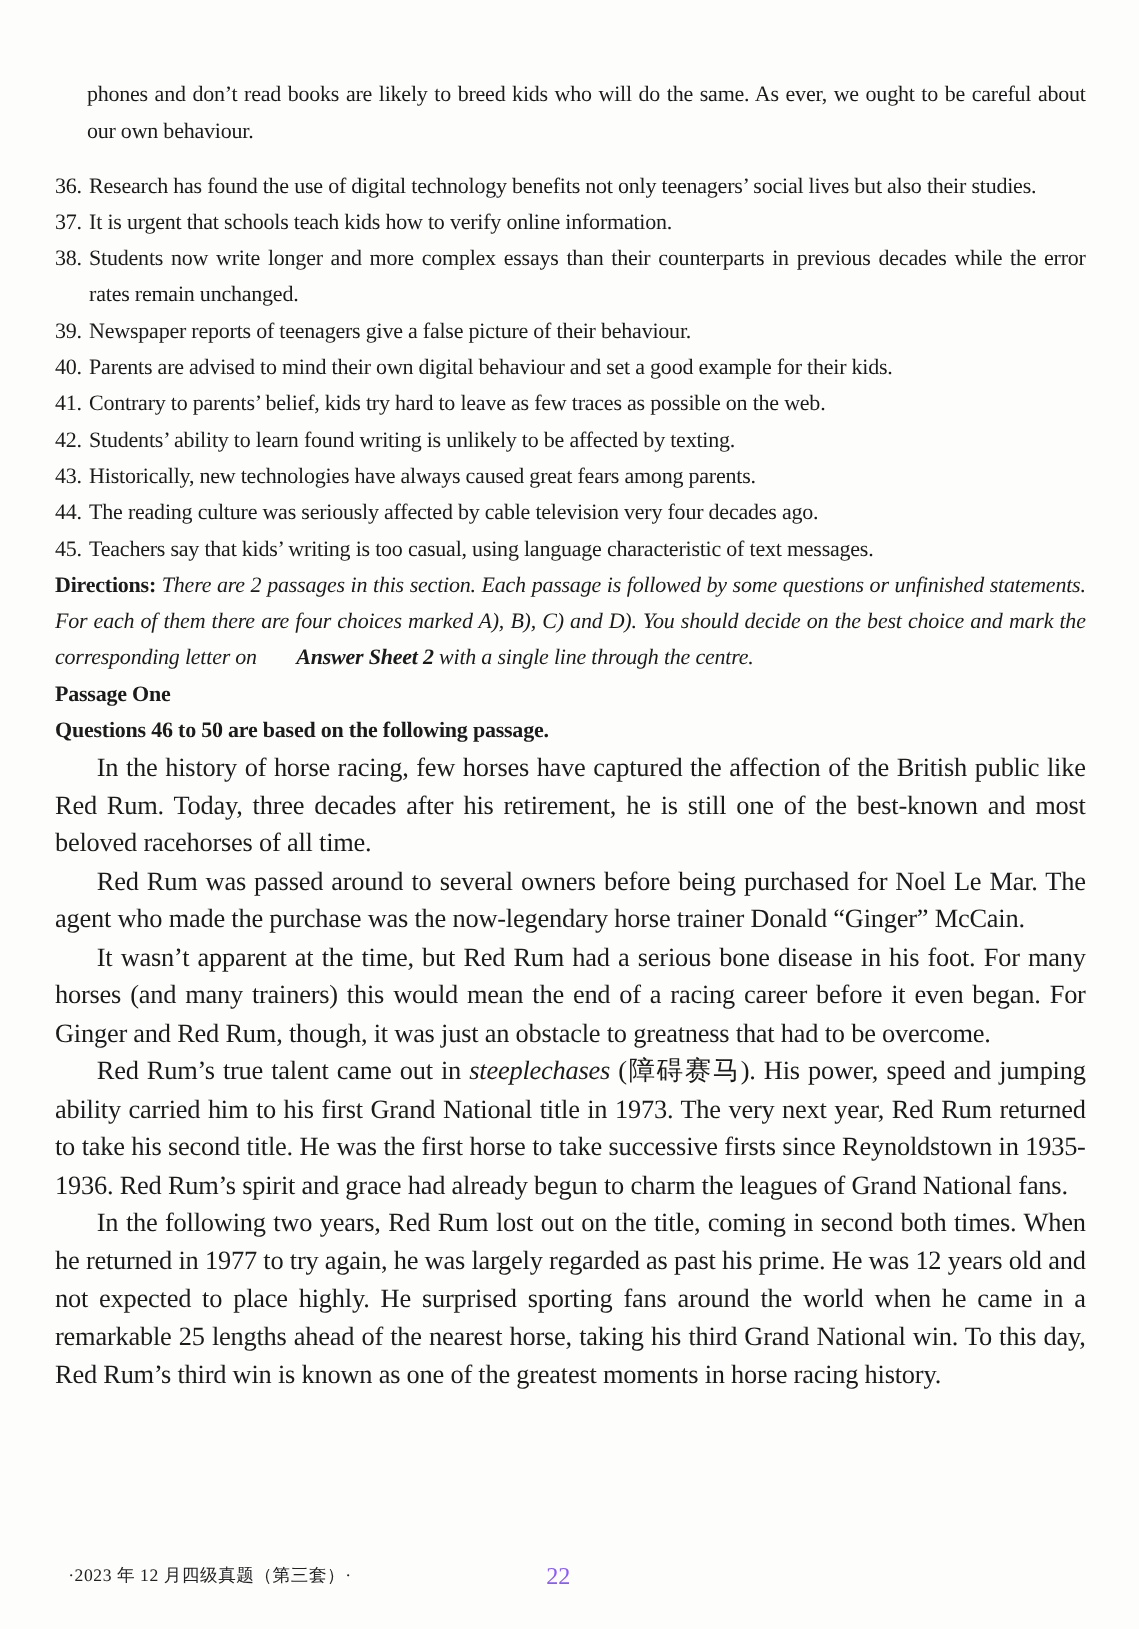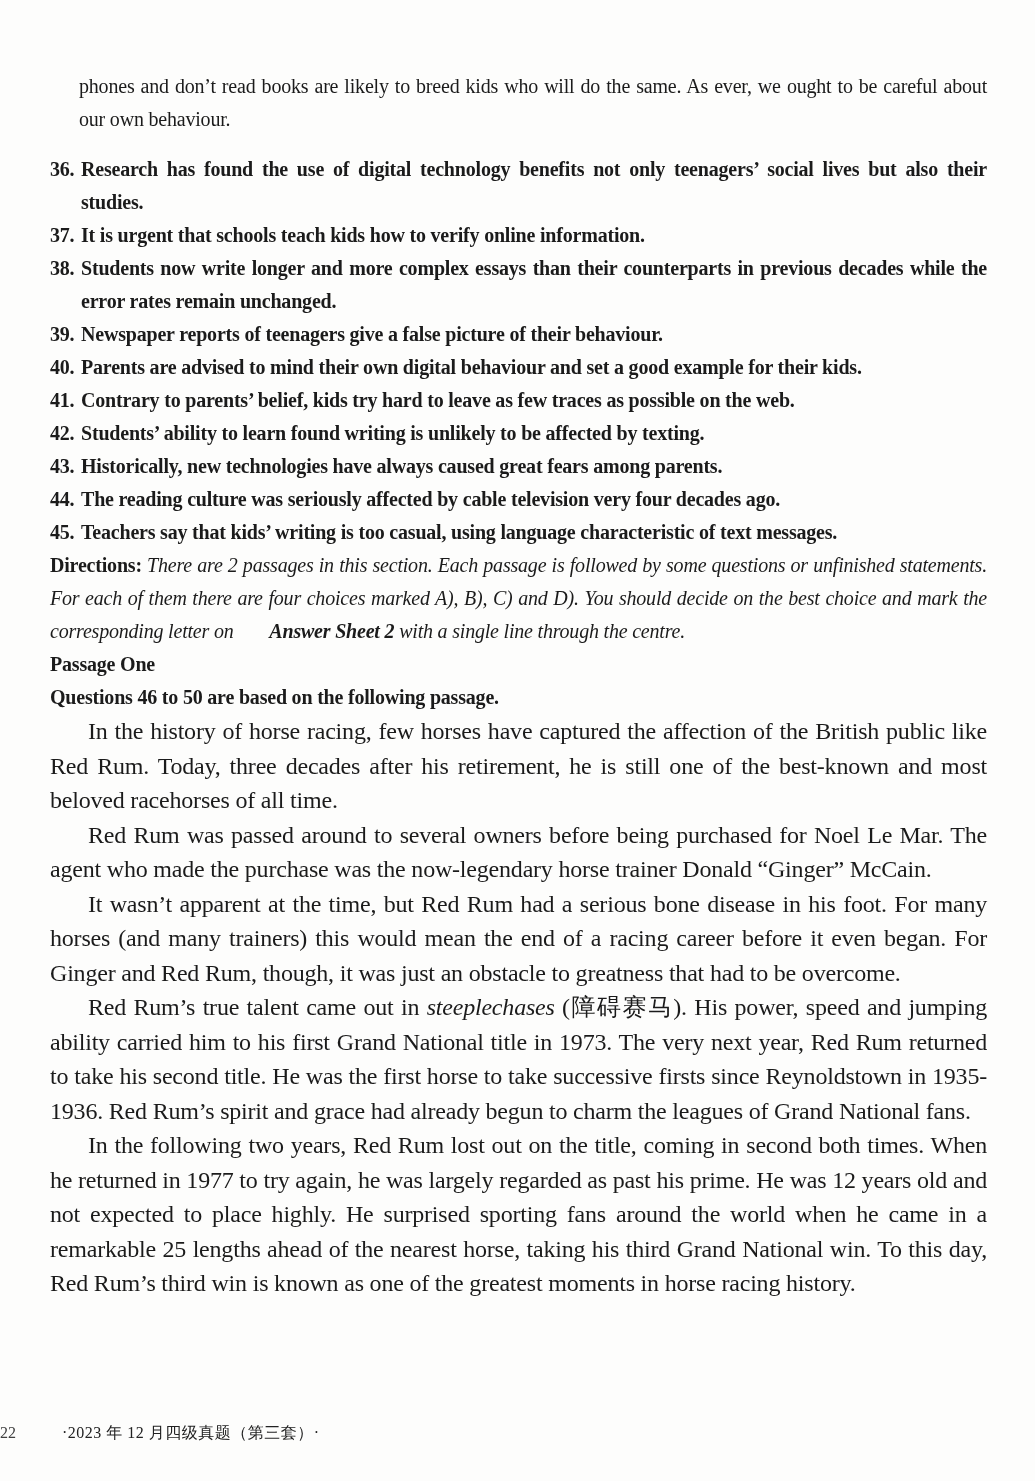--- a/index.html
+++ b/index.html
@@ -23,21 +23,21 @@
     font-size: 20px;
     line-height: 33px;
     letter-spacing: -0.2px;
     text-align: justify;
   }
   
   .cont-para { padding-left: 29px; }
 
   
   .statements { margin-top: 17px; }
-  .stmt { display: flex; font-weight: bold; }
+  .stmt { display: flex; }
   .stmt-num { width: 31px; flex: 0 0 31px; }
   .stmt-text { flex: 1 1 auto; text-align: justify; }
 
   
   .heading-b { font-weight: bold; }
   .section-c { margin-top: 37px; }
   .directions-p { font-style: italic; }
   .directions-p .dir-label { font-style: normal; font-weight: bold; }
   .directions-p .answer-sheet { font-weight: bold; margin-left: 31px; }
   .passage-one { }
@@ -68,23 +68,23 @@
     top: 0;
     font-size: 16px;
     letter-spacing: 0.5px;
     color: #222;
   }
   .footer-page {
     position: absolute;
     left: 0;
     width: 1015px;
     top: 0;
-    text-align: left;
-    font-size: 16px;
-    color: #404040;
+    text-align: center;
+    font-size: 22px;
+    color: #8b5cf6;
   }
 </style>
 </head>
 <body>
 
 <div class="page">
 
   <div class="txt cont-para">phones and don’t read books are likely to breed kids who will do the same. As ever, we ought to be careful about our own behaviour.</div>
 
   <div class="statements">

